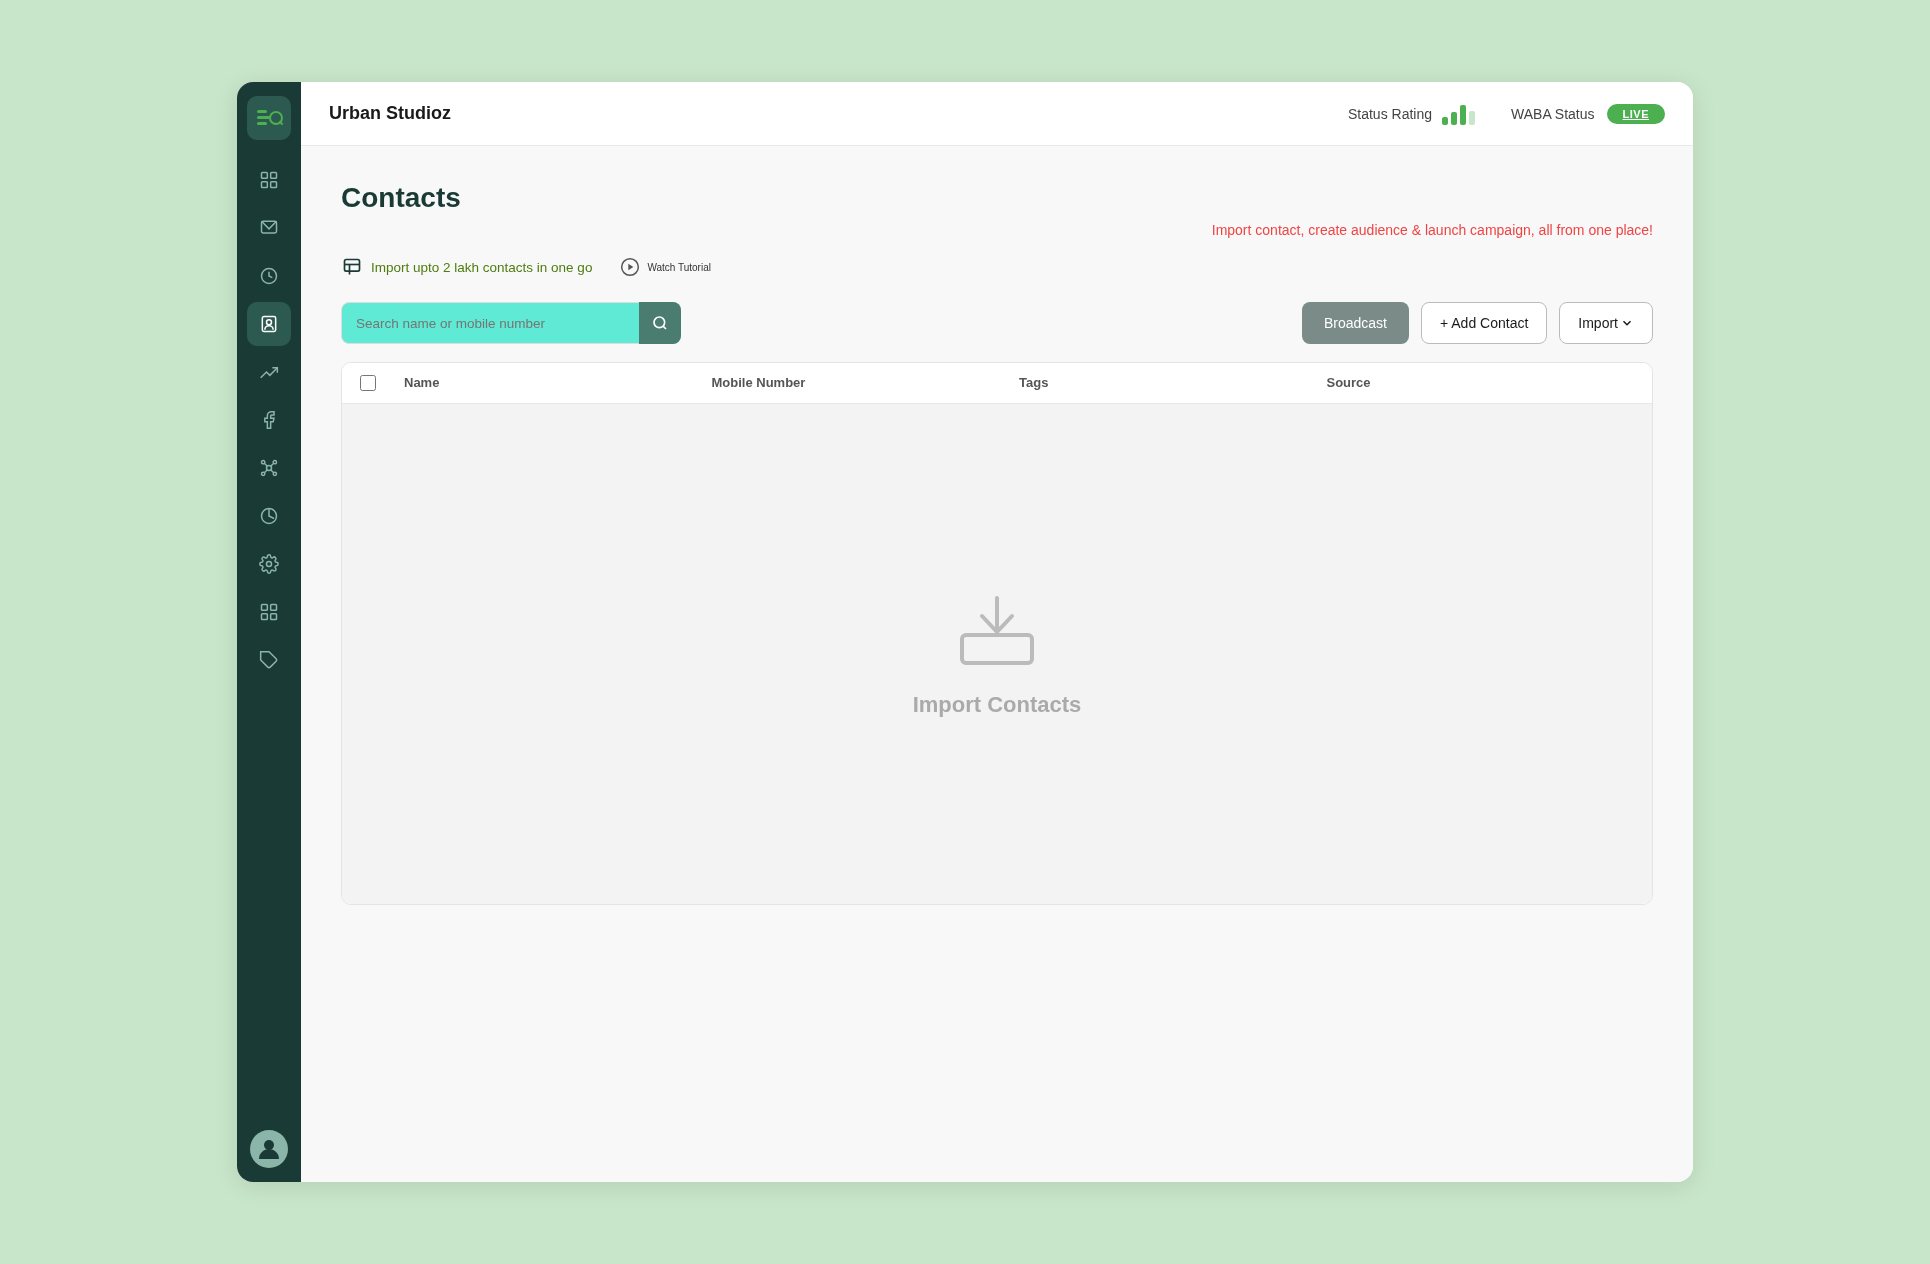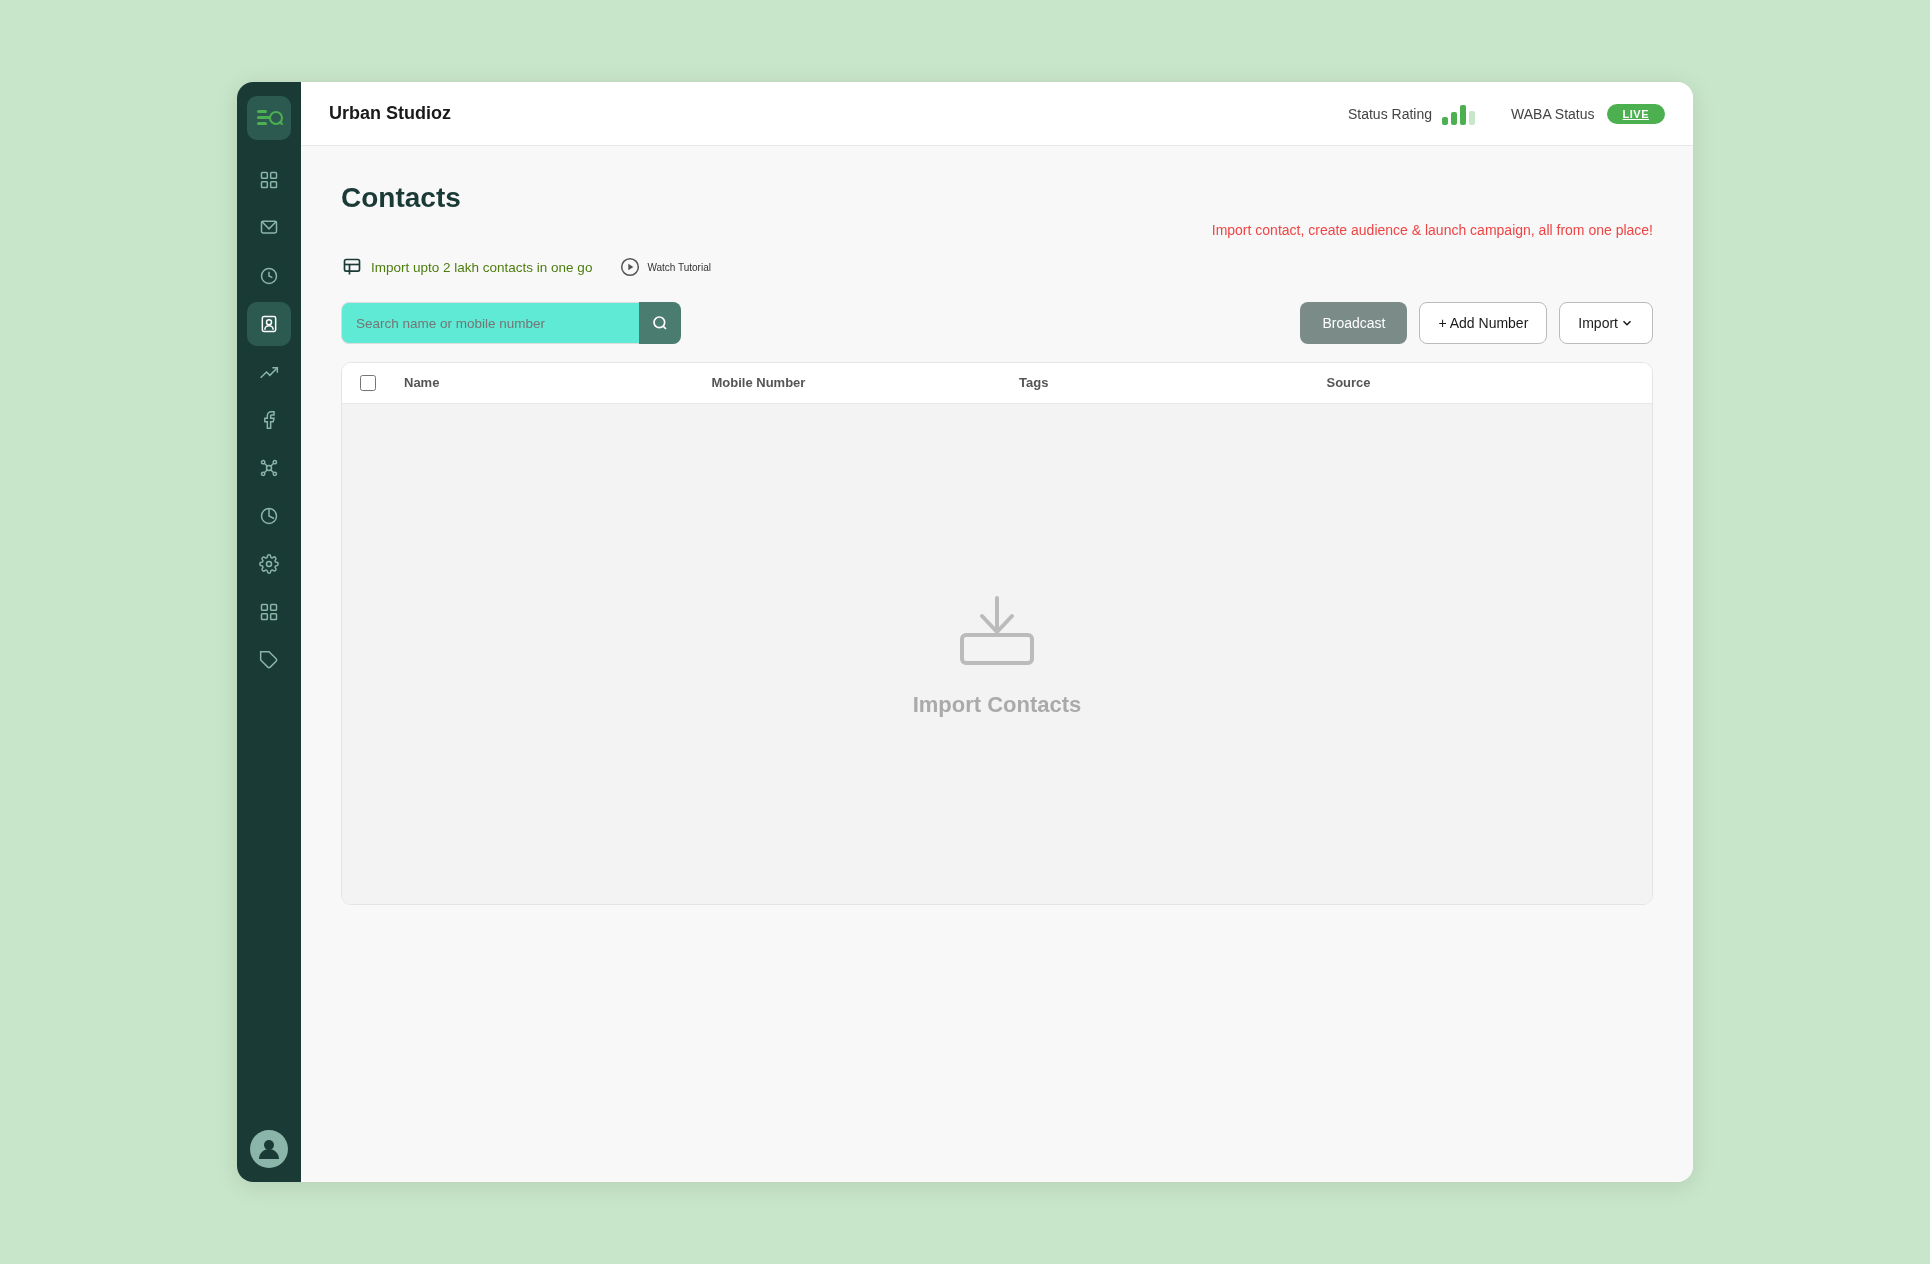--- a/index.html
+++ b/index.html
@@ -494,21 +494,21 @@
             <svg viewBox="0 0 24 24" fill="none" stroke="currentColor" stroke-width="2.5">
               <circle cx="11" cy="11" r="8"></circle>
               <line x1="21" y1="21" x2="16.65" y2="16.65"></line>
             </svg>
           </button>
         </div>
 
         <div class="toolbar-spacer"></div>
 
         <button class="btn-broadcast">Broadcast</button>
-        <button class="btn-add-contact">+ Add Number</button>
+        <button class="btn-add-contact">+ Add Contact</button>
         <button class="btn-import">
           <span>Import</span>
           <svg width="14" height="14" viewBox="0 0 24 24" fill="none" stroke="currentColor" stroke-width="2.5">
             <polyline points="6,9 12,15 18,9"></polyline>
           </svg>
         </button>
       </div>
 
       <div class="contacts-table">
         <div class="table-header">

